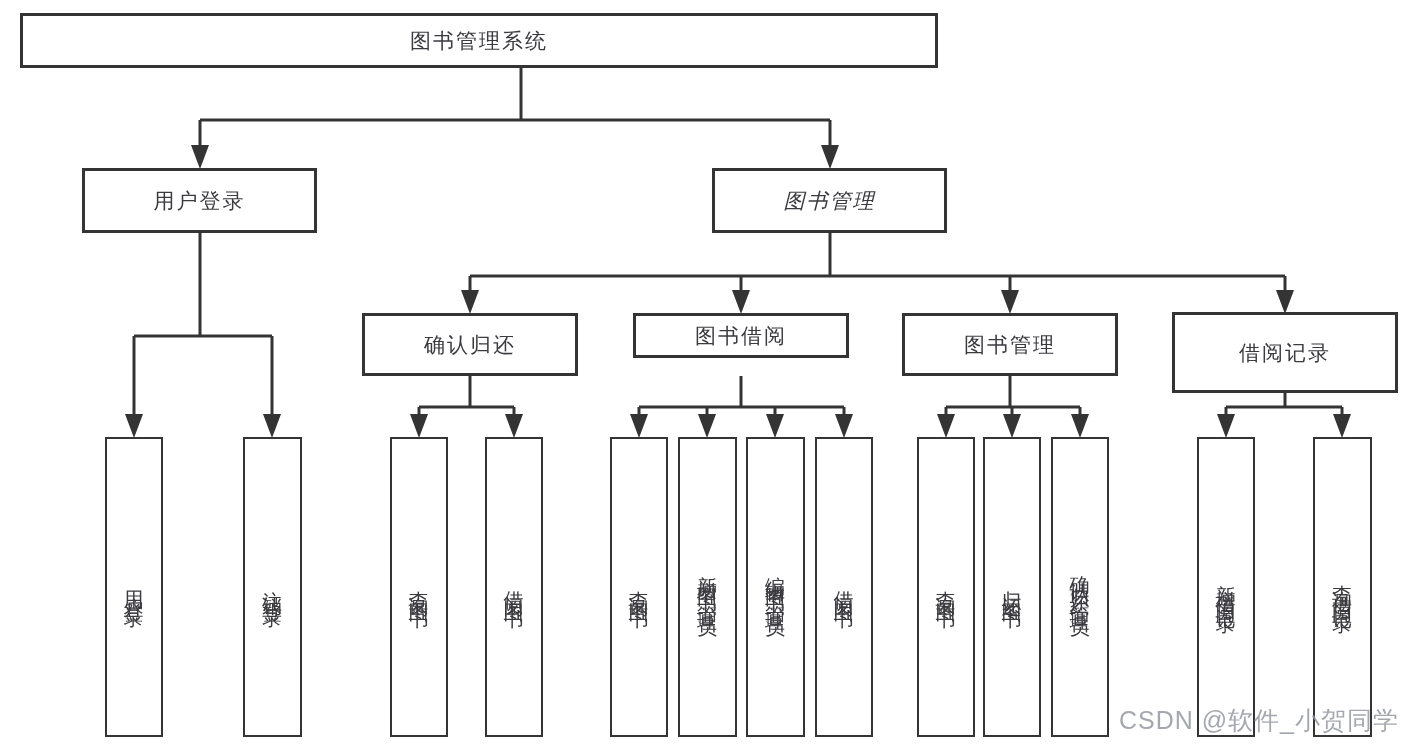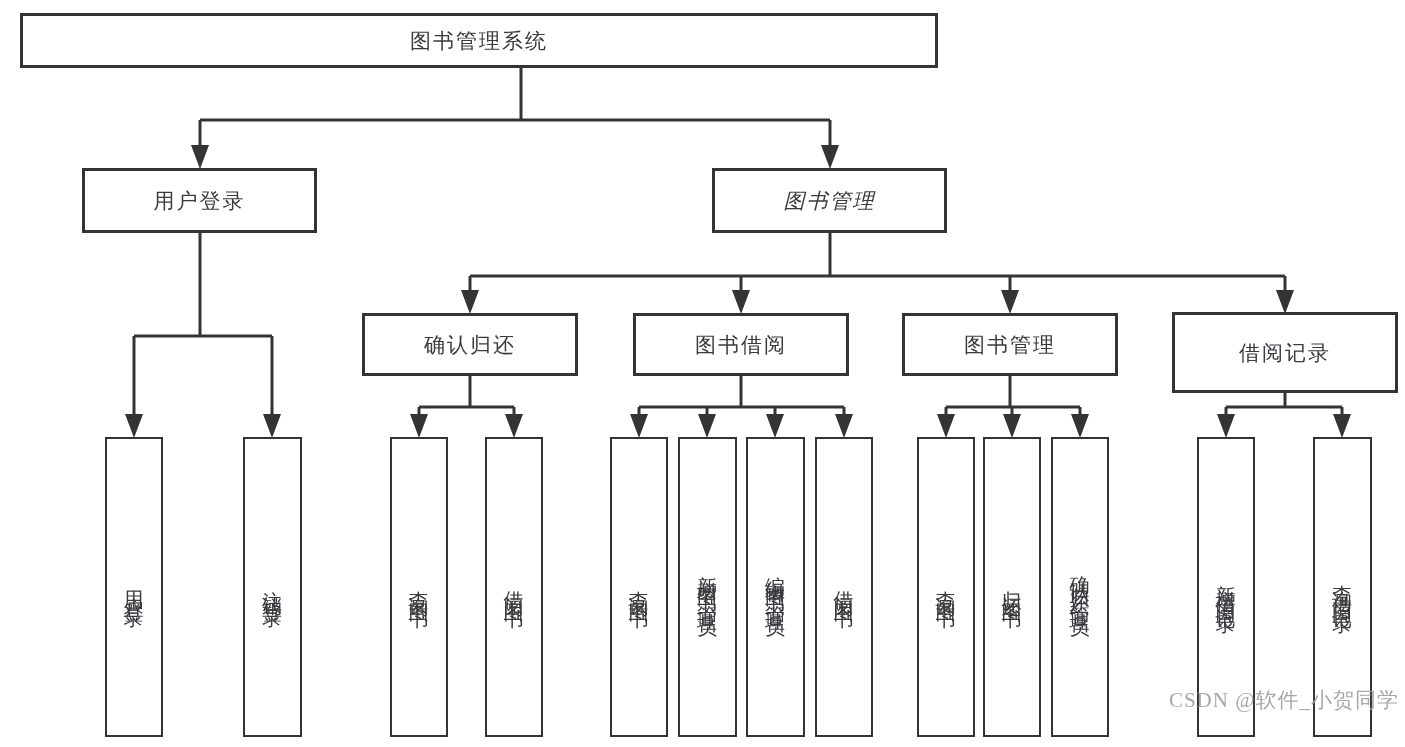--- a/index.html
+++ b/index.html
@@ -41,27 +41,26 @@
     writing-mode: vertical-rl;
     text-orientation: mixed;
     border-width: 2.5px;
     font-size: 20px;
     letter-spacing: 6px;
     white-space: normal;
     line-height: 1;
   }
   .watermark {
     position: absolute;
-    top: 686px;
+    top: 704px;
     right: 6px;
-    font-size: 21px;
+    font-size: 25px;
     color: rgba(148, 153, 160, 0.85);
     letter-spacing: 1px;
     z-index: 5;
-    font-family: Liberation Serif, serif;
   }
   svg .wire {
     stroke: #343434;
     stroke-width: 3;
     fill: none;
   }
   svg .head {
     fill: #343434;
     stroke: none;
   }
@@ -132,21 +131,21 @@
     <path class="wire" d="M1342 407 V418"></path>
     <polygon class="head" points="1333,414 1351,414 1342,438"></polygon>
   </svg>
 
   <div class="node" style="left:20px; top:13px; width:918px; height:55px;">图书管理系统</div>
 
   <div class="node" style="left:82px; top:168px; width:235px; height:65px;">用户登录</div>
   <div class="node" style="left:712px; top:168px; width:235px; height:65px;font-style:italic;">图书管理</div>
 
   <div class="node" style="left:362px; top:313px; width:216px; height:63px;">确认归还</div>
-  <div class="node" style="left:633px; top:313px; width:216px; height:63px;font-family:Liberation Serif, serif;">图书借阅</div>
+  <div class="node" style="left:633px; top:313px; width:216px; height:45px;font-family:Liberation Serif, serif;">图书借阅</div>
   <div class="node" style="left:902px; top:313px; width:216px; height:63px;">图书管理</div>
   <div class="node" style="left:1172px; top:312px; width:226px; height:81px;">借阅记录</div>
 
   <div class="node vnode" style="left:105px; top:437px; width:58px; height:300px;">用户登录</div>
   <div class="node vnode" style="left:243px; top:437px; width:59px; height:300px;">注销登录</div>
 
   <div class="node vnode" style="left:390px; top:437px; width:58px; height:300px;">查询图书</div>
   <div class="node vnode" style="left:485px; top:437px; width:58px; height:300px;">借阅图书</div>
 
   <div class="node vnode" style="left:610px; top:437px; width:58px; height:300px;">查询图书</div>

